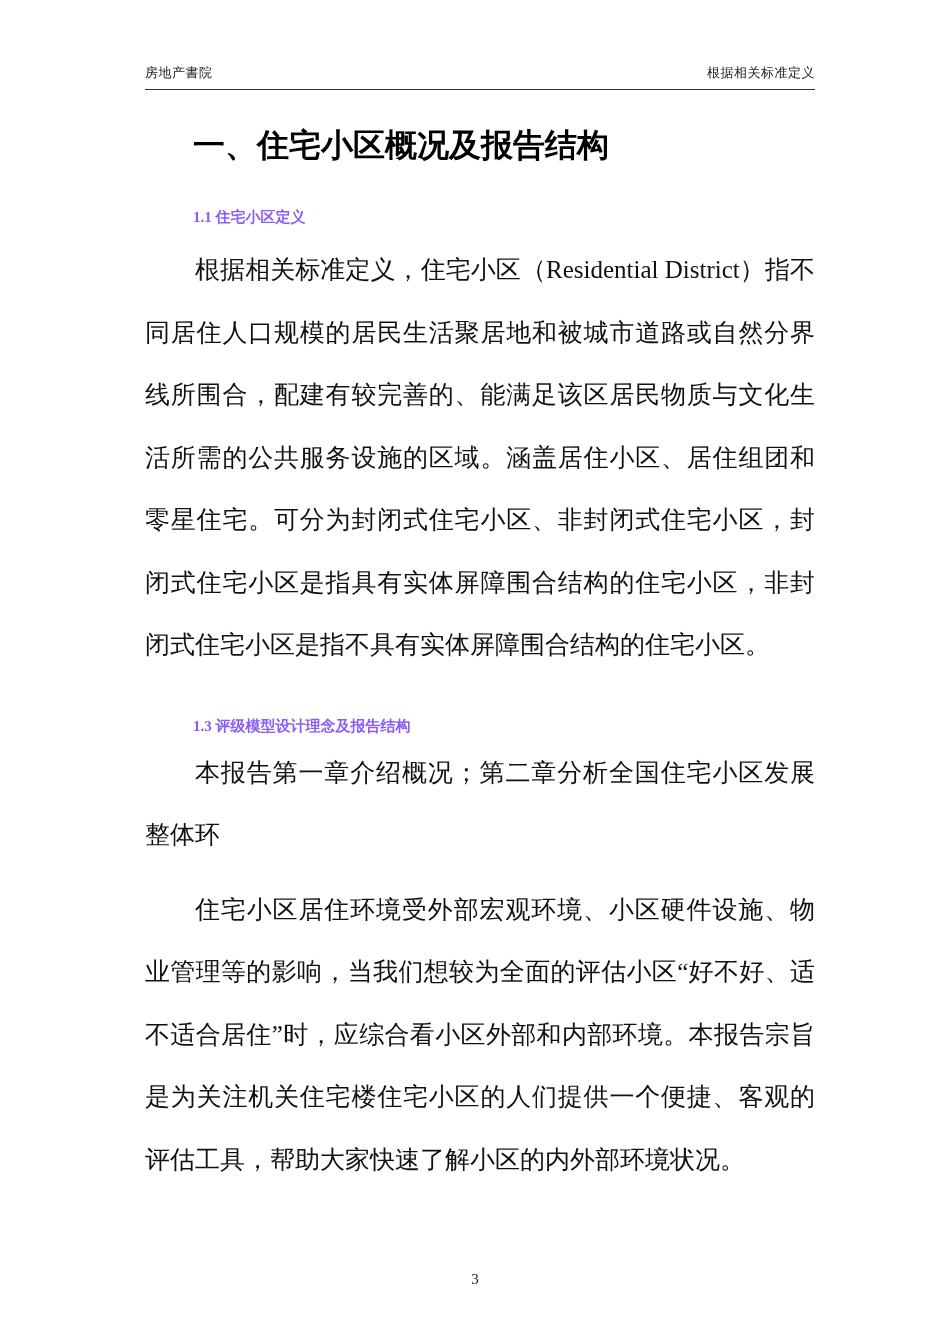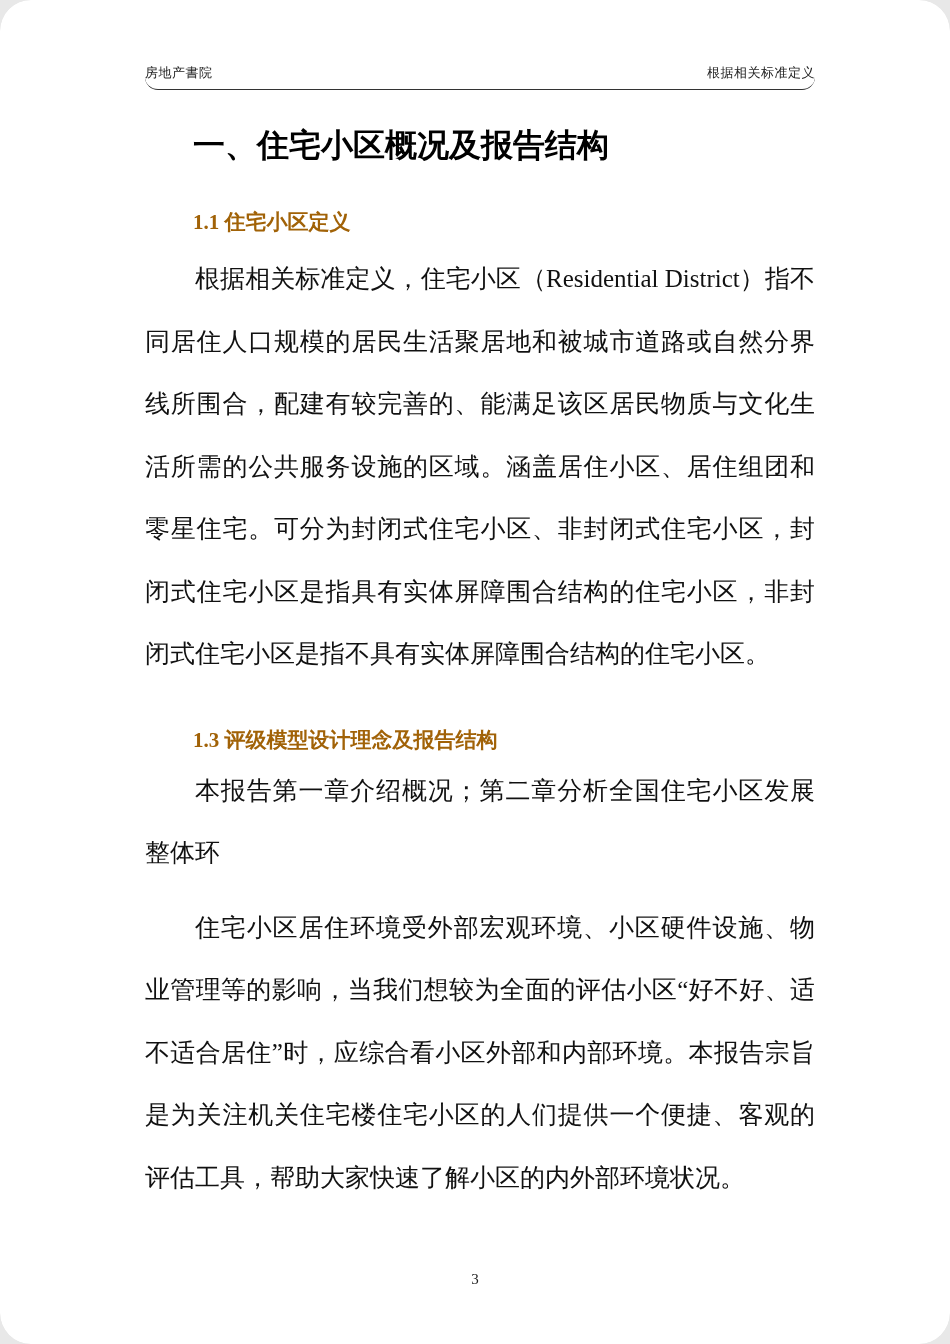--- a/index.html
+++ b/index.html
@@ -1,15 +1,15 @@
 <!DOCTYPE html>
 <html><head>
 <meta charset="utf-8">
 <style>
-  * { margin: 0; padding: 0; box-sizing: border-box; border-radius: 31px; }
+  * { margin: 0; padding: 0; box-sizing: border-box; }
   html, body { background: #e8e8e8; }
   body { font-family: "Liberation Serif", serif; }
 
   .page {
     position: relative;
     width: 950px;
     height: 1344px;
     margin: 0 auto;
     background: #ffffff;
     color: #1a1a1a;
@@ -33,23 +33,23 @@
 
   .chapter-title {
     margin: 34px 0 0 48px;
     font-size: 32px;
     font-weight: bold;
     color: #000000;
   }
 
   .section-title {
     margin: 40px 0 0 48px;
-    font-size: 21px;
+    font-size: 15px;
     font-weight: bold;
-    color: #a16207;
+    color: #8b5cf6;
   }
 
   .para {
     margin-top: 12px;
     font-size: 25px;
     line-height: 2.5;
     text-align: justify;
     text-indent: 2em;
     color: #111111;
     word-break: break-all;

